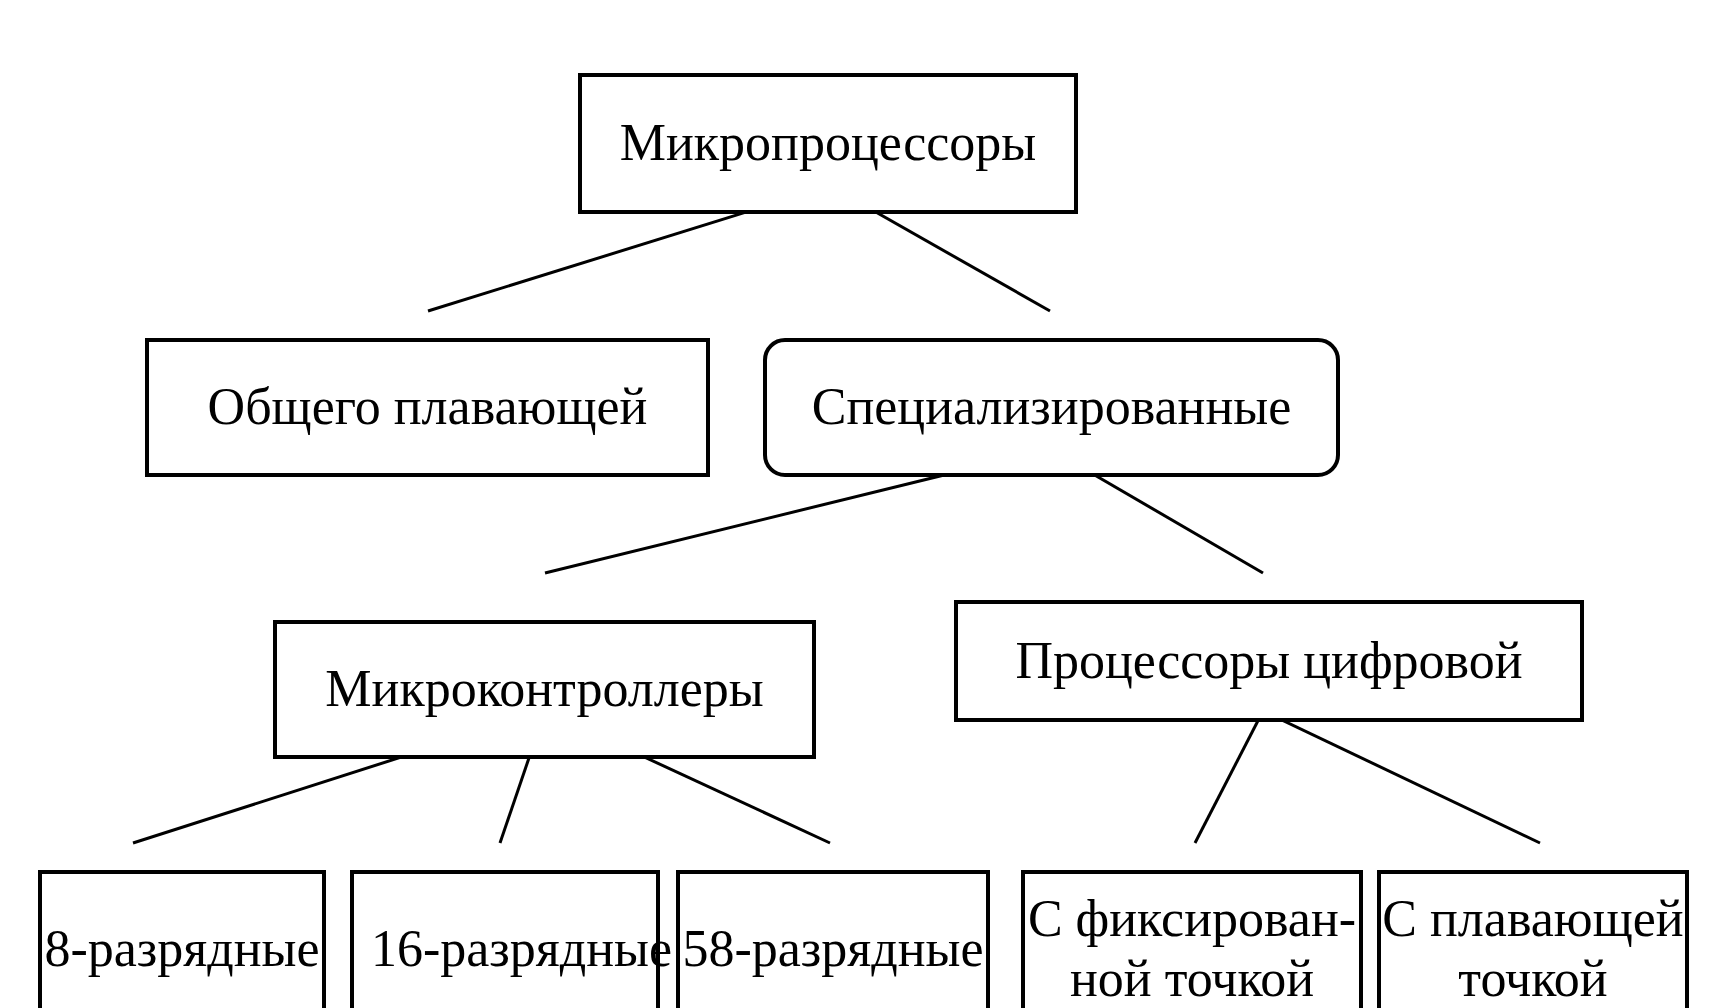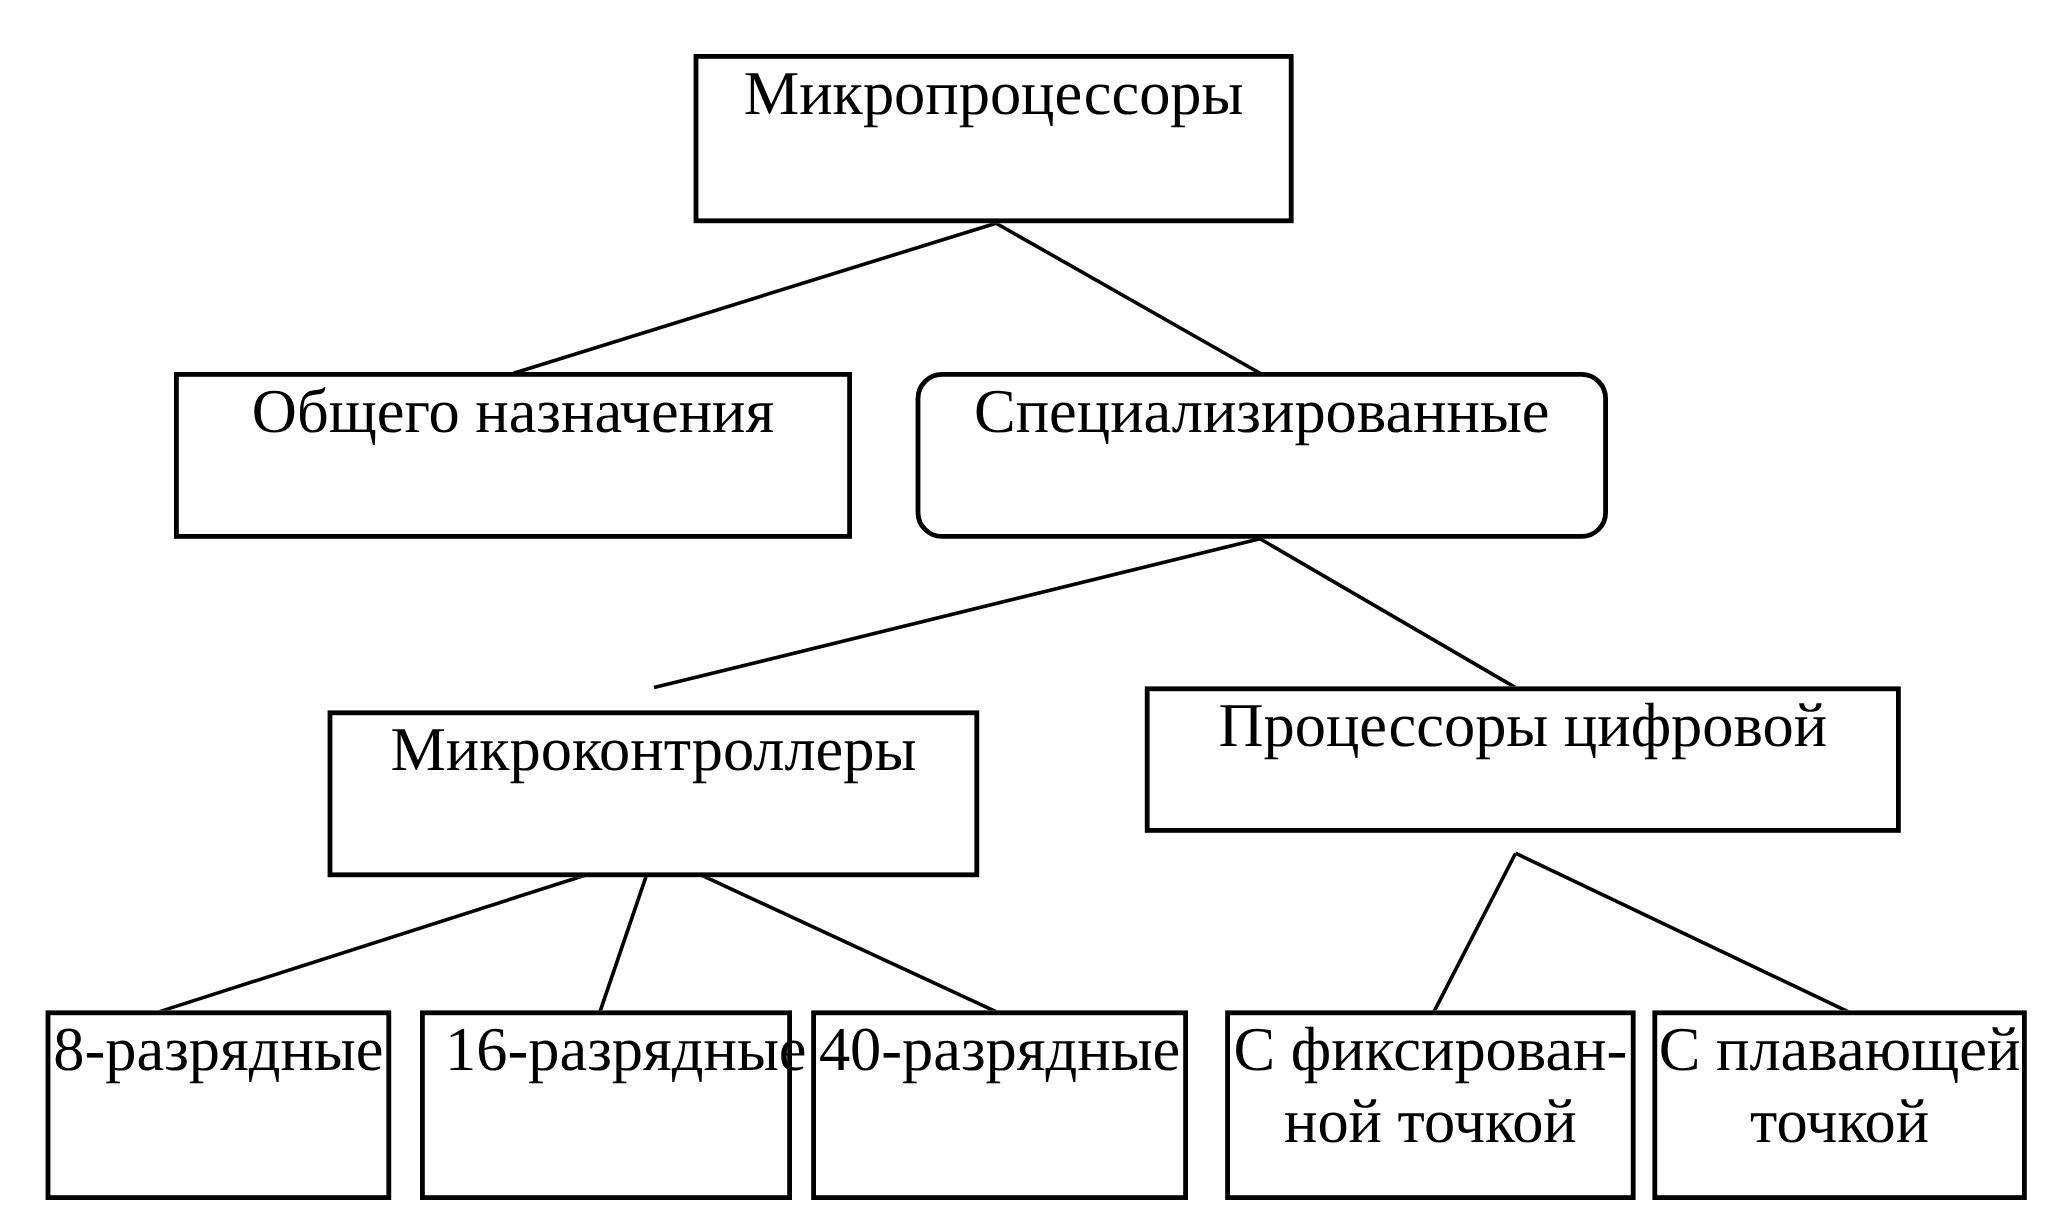--- a/index.html
+++ b/index.html
@@ -28,24 +28,26 @@
     stroke-width: 3;
   }
   .node {
     position: absolute;
     box-sizing: border-box;
     background: #ffffff;
     border: 4px solid #000000;
     display: flex;
     flex-direction: column;
     align-items: center;
+    justify-content: center;
     text-align: center;
     font-size: 52px;
     line-height: 1.16;
     white-space: nowrap;
+    margin-top: 28px;
   }
   .node span { display: block; }
 
   #n-root        { left: 578px;  top: 45px;  width: 500px; height: 141px; }
   #n-general     { left: 145px;  top: 310px; width: 565px; height: 139px; }
   #n-specialized { left: 763px;  top: 310px; width: 577px; height: 139px; border-radius: 22px; }
   #n-mcu         { left: 273px;  top: 592px; width: 543px; height: 139px; }
   #n-dsp         { left: 954px;  top: 572px; width: 630px; height: 122px; }
   #n-bit8        { left: 38px;   top: 842px; width: 288px; height: 158px; }
   #n-bit16       { left: 350px;  top: 842px; width: 310px; height: 158px; padding-left: 33px; }
@@ -68,21 +70,21 @@
     <line x1="545" y1="711" x2="830" y2="843"></line>
     <line x1="1263" y1="711" x2="1195" y2="843"></line>
     <line x1="1263" y1="711" x2="1540" y2="843"></line>
   </svg>
 
   <div class="node" id="n-root">
     <span>Микропроцессоры</span>
   </div>
 
   <div class="node" id="n-general">
-    <span>Общего назначения</span>
+    <span>Общего плавающей</span>
   </div>
 
   <div class="node" id="n-specialized">
     <span>Специализированные</span>
   </div>
 
   <div class="node" id="n-mcu">
     <span>Микроконтроллеры</span>
   </div>
 
@@ -92,21 +94,21 @@
 
   <div class="node" id="n-bit8">
     <span>8-разрядные</span>
   </div>
 
   <div class="node" id="n-bit16">
     <span>16-разрядные</span>
   </div>
 
   <div class="node" id="n-bit32">
-    <span>40-разрядные</span>
+    <span>58-разрядные</span>
   </div>
 
   <div class="node" id="n-float">
     <span>С плавающей</span>
     <span>точкой</span>
   </div>
 
   <div class="node" id="n-fixed">
     <span>С фиксирован-</span>
     <span>ной точкой</span>

